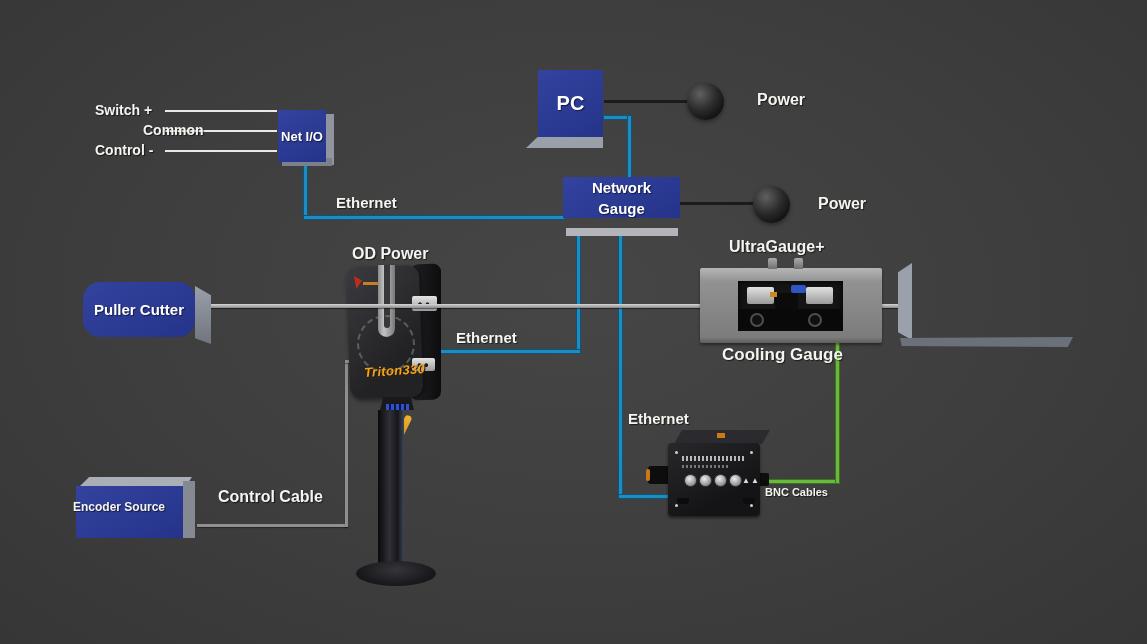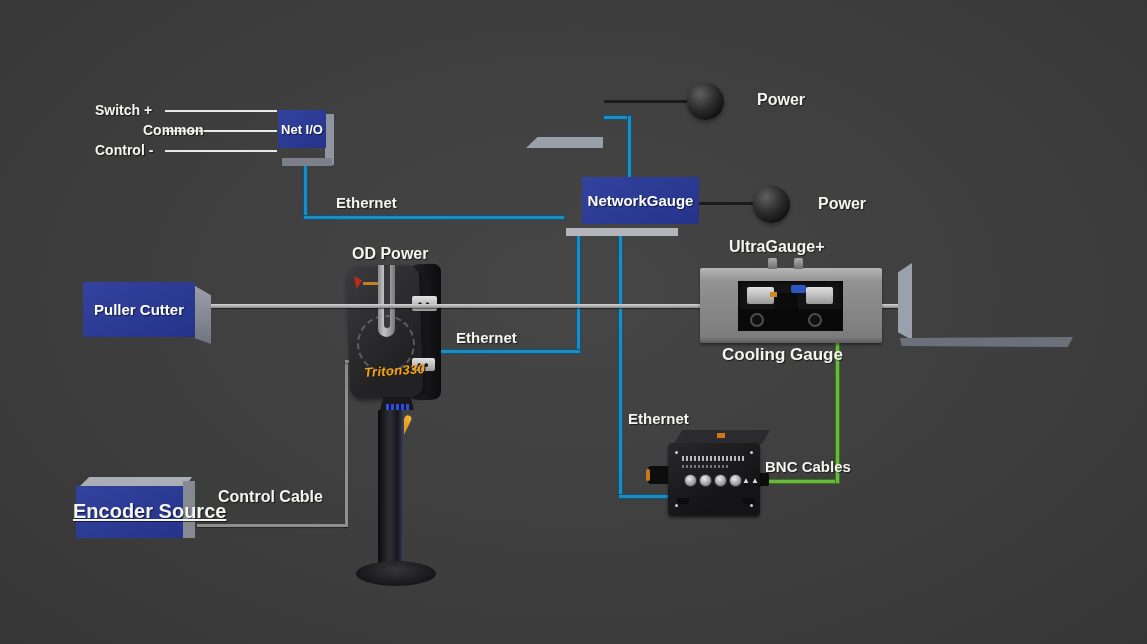--- a/index.html
+++ b/index.html
@@ -129,63 +129,66 @@
   <div class="line eth" style="left:576px;top:228px;width:5px;height:126px;"></div>
   <div class="line eth" style="left:423px;top:349px;width:158px;height:5px;"></div>
   <div class="lbl" style="left:456px;top:329px;font-size:15px;">Ethernet</div>
 
   <div class="line eth" style="left:618px;top:228px;width:5px;height:271px;"></div>
   <div class="line eth" style="left:618px;top:494px;width:52px;height:5px;"></div>
   <div class="lbl" style="left:628px;top:410px;font-size:15px;">Ethernet</div>
 
   <div class="line grn" style="left:758px;top:479px;width:82px;height:5px;"></div>
   <div class="line grn" style="left:835px;top:342px;width:5px;height:142px;"></div>
-  <div class="lbl" style="left:765px;top:458px;font-size:15px;">BNC Cables</div>
+  <div class="lbl" style="left:765px;top:486px;font-size:11px;">BNC Cables</div>
 
   <div class="line pwr" style="left:604px;top:100px;width:85px;height:3px;"></div>
   <div class="sphere" style="left:687px;top:83px;"></div>
   <div class="lbl" style="left:757px;top:91px;font-size:16px;">Power</div>
 
   <div class="line pwr" style="left:680px;top:202px;width:75px;height:3px;"></div>
   <div class="sphere" style="left:753px;top:186px;"></div>
   <div class="lbl" style="left:818px;top:195px;font-size:16px;">Power</div>
 
   <div class="line product" style="left:197px;top:304px;width:708px;height:4px;"></div>
 
   <div class="line enc" style="left:197px;top:524px;width:151px;height:3px;"></div>
   <div class="line enc" style="left:345px;top:360px;width:3px;height:167px;"></div>
   <div class="line enc" style="left:345px;top:360px;width:20px;height:3px;"></div>
   <div class="lbl" style="left:218px;top:488px;font-size:16px;">Control Cable</div>
 
   <div class="face" style="left:325px;top:114px;width:9px;height:51px;background:#8f949e;"></div>
   <div class="face" style="left:282px;top:158px;width:50px;height:8px;background:#7b808a;"></div>
-  <div class="bluebox" style="left:278px;top:110px;width:48px;height:38px;font-size:13px;align-items:center;">
+  <div class="bluebox" style="left:278px;top:110px;width:48px;height:52px;font-size:13px;align-items:center;">
     <span>Net I/O</span>
   </div>
 
   <div class="face" style="left:526px;top:137px;width:77px;height:11px;background:#9aa0aa;clip-path:polygon(15% 0,100% 0,100% 100%,0 100%);"></div>
+  <div class="bluebox" style="left:538px;top:70px;width:65px;height:67px;font-size:20px;">
+    <span>PC</span>
+  </div>
 
   <div class="face" style="left:566px;top:228px;width:112px;height:8px;background:#b4b4bb;"></div>
-  <div class="bluebox" style="left:582px;top:177px;width:117px;height:47px;font-size:15px;line-height:1.4;flex-direction:row;">
+  <div class="bluebox" style="left:563px;top:177px;width:117px;height:41px;font-size:15px;line-height:1.4;flex-direction:column;">
     <span>Network</span>
     <span>Gauge</span>
   </div>
 
   <div class="face" style="left:195px;top:286px;width:16px;height:58px;background:linear-gradient(#9aa0ab,#6f747e);clip-path:polygon(0 0,100% 16%,100% 100%,0 90%);"></div>
-  <div class="bluebox" style="left:83px;top:282px;width:112px;height:55px;font-size:15px;">
+  <div class="bluebox" style="left:83px;top:282px;width:112px;height:55px;font-size:15px;border-radius:17px;">
     <span>Puller Cutter</span>
   </div>
 
   <div class="face" style="left:898px;top:263px;width:14px;height:77px;background:#9ba1ac;clip-path:polygon(100% 0,100% 100%,0 90%,0 12%);"></div>
   <div class="face" style="left:900px;top:337px;width:173px;height:10px;background:#6b707a;clip-path:polygon(0 10%,100% 0,97% 100%,1% 90%);"></div>
 
   <div class="face" style="left:79px;top:477px;width:113px;height:10px;background:#a9aeb7;clip-path:polygon(0 100%,9% 0,100% 0,94% 100%);"></div>
   <div class="face" style="left:183px;top:481px;width:12px;height:57px;background:#848992;"></div>
   <div class="bluebox" style="left:76px;top:486px;width:107px;height:52px;"></div>
-  <div class="lbl" style="left:73px;top:500px;font-size:20px;text-decoration:underline;">Encoder Source</div>
+  <div class="lbl" style="left:73px;top:500px;font-size:12px;">Encoder Source</div>
 
   <div class="lbl" style="left:352px;top:245px;font-size:16px;">OD Power</div>
   <div id="gauge">
     <div class="column"></div>
     <div class="head"></div>
     <div class="slot"></div>
     <div class="slit"></div>
     <div class="dial"></div>
     <div class="logo"></div>
     <div class="logotext"></div>

